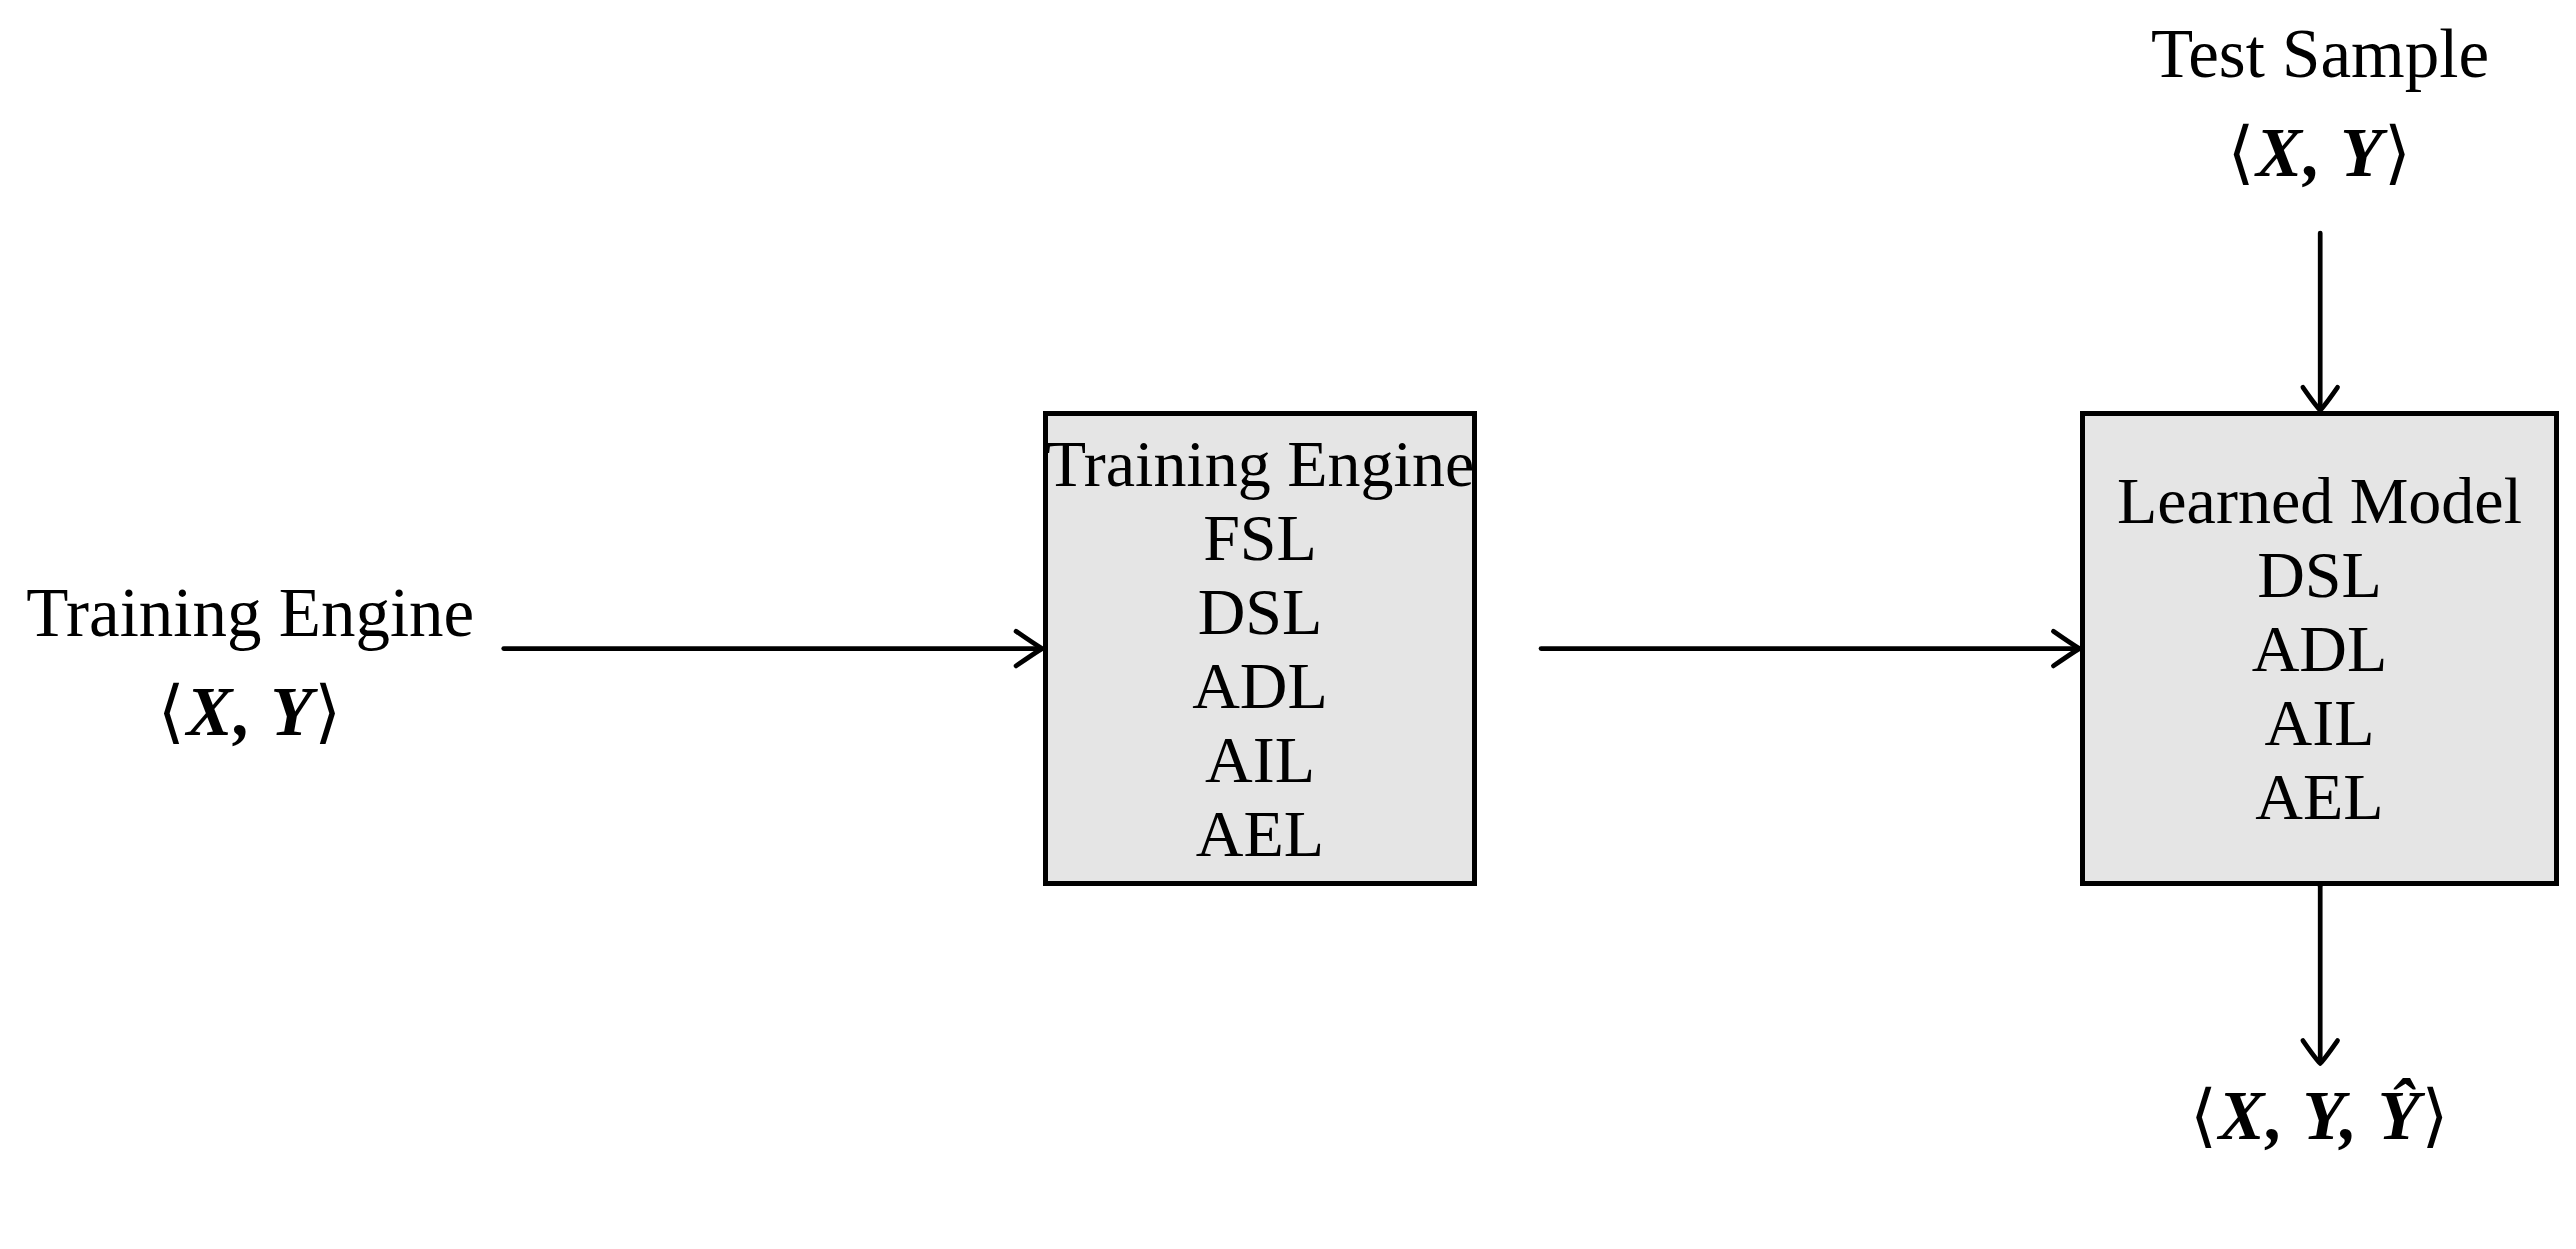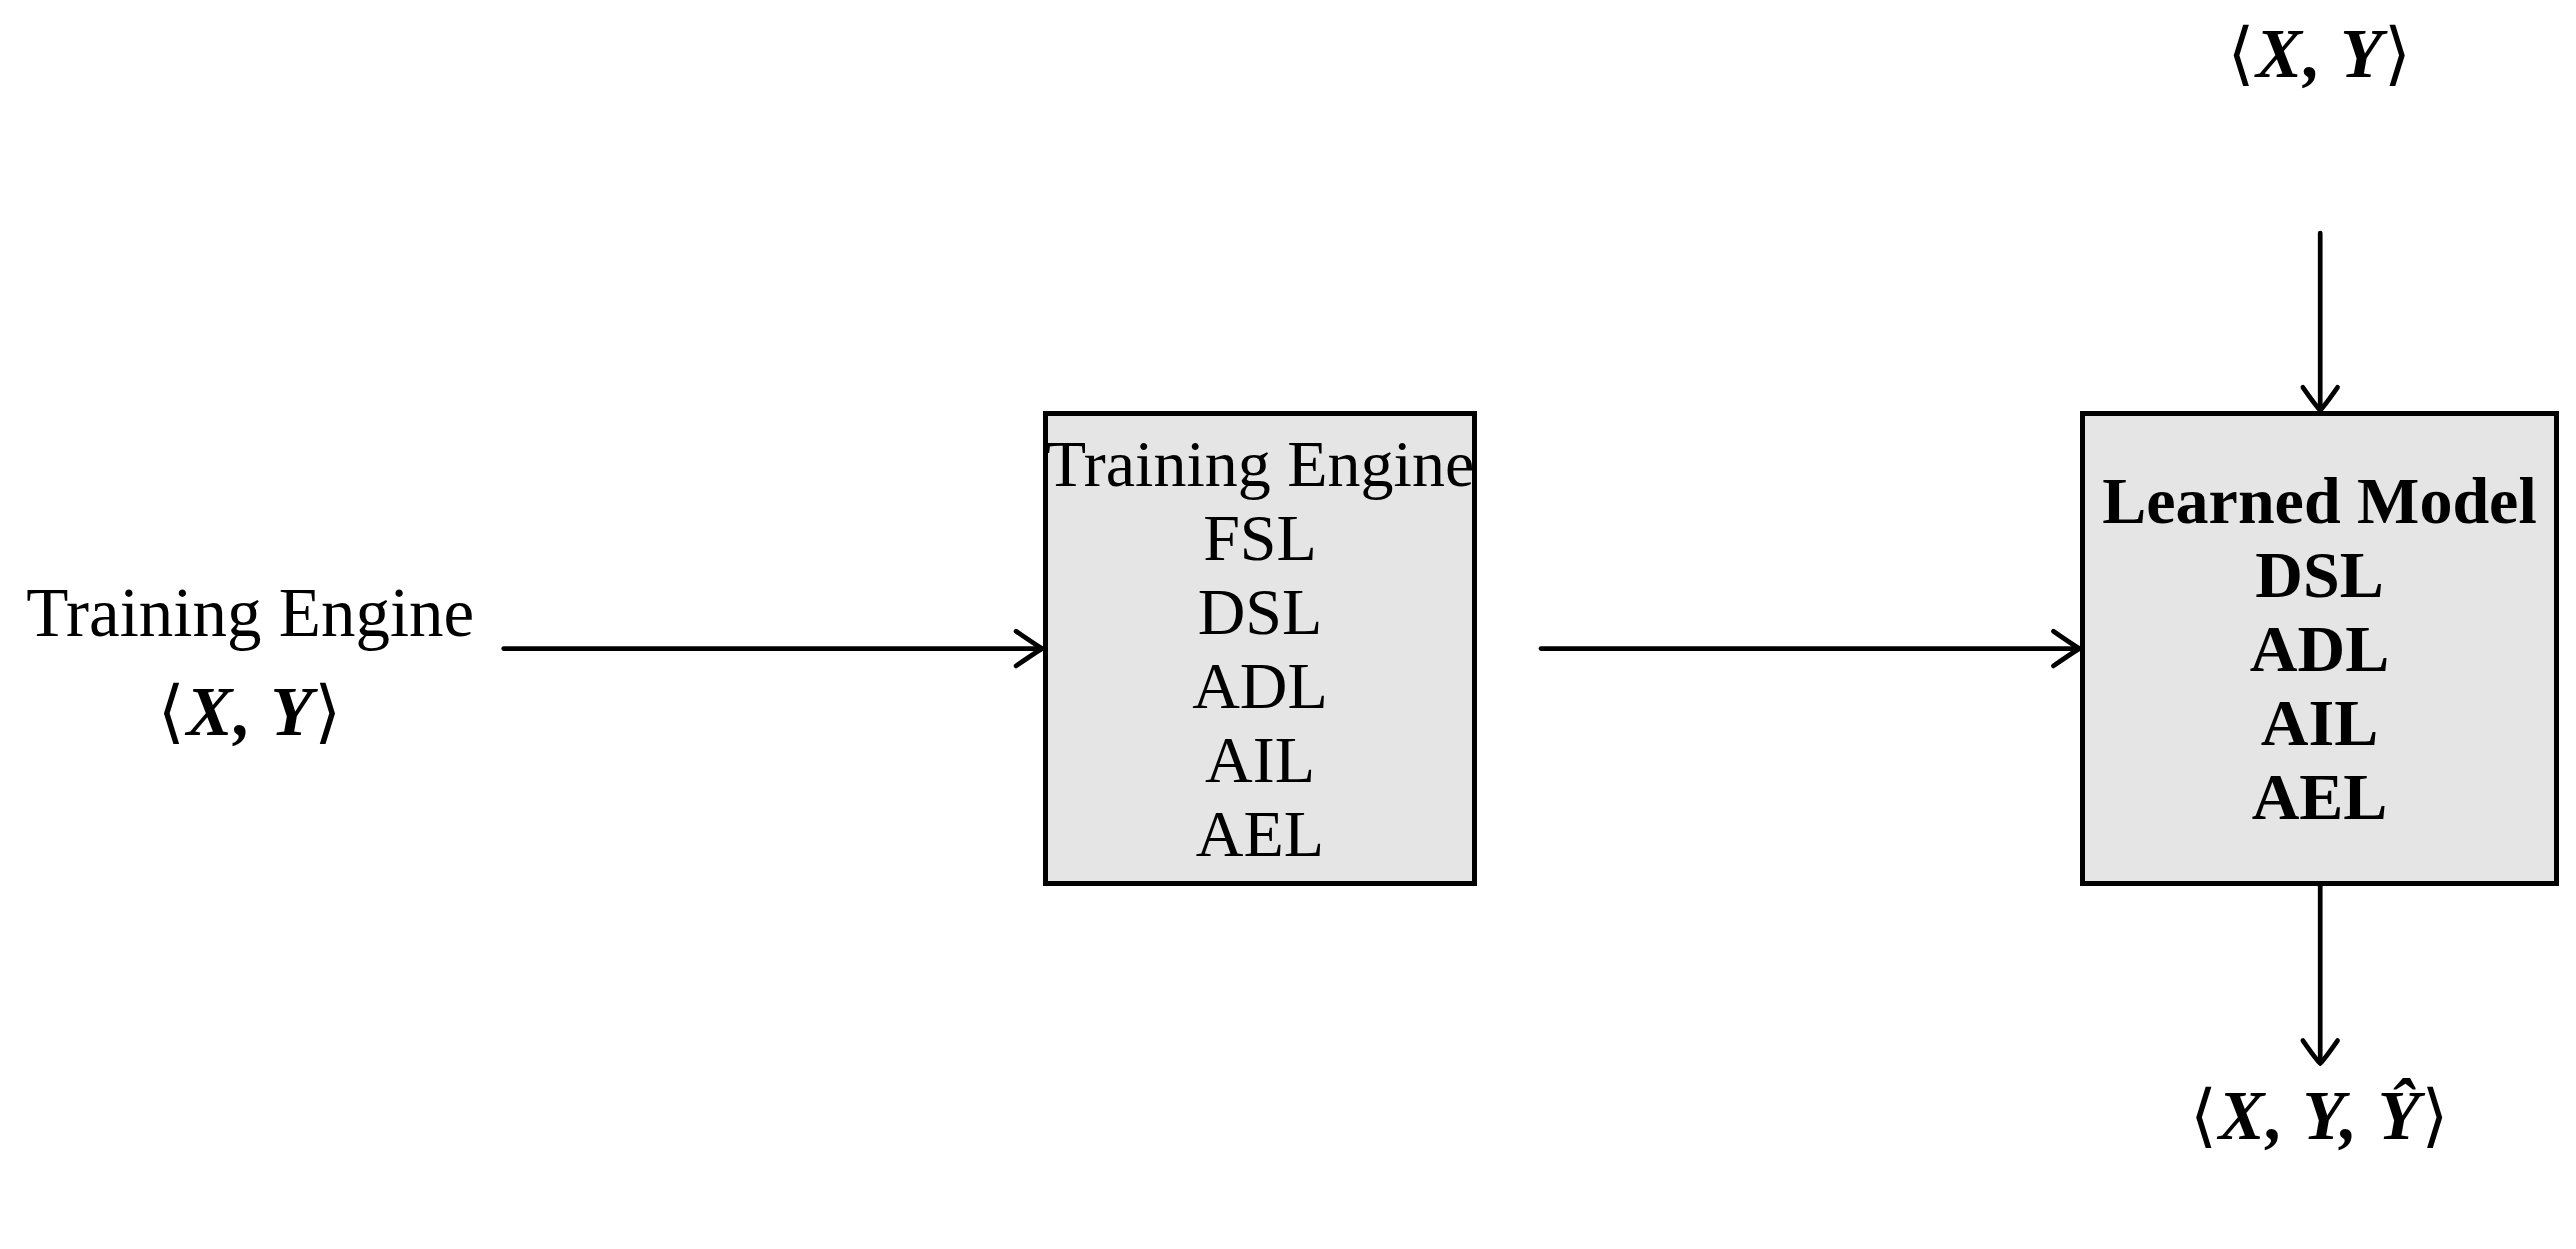--- a/index.html
+++ b/index.html
@@ -34,21 +34,21 @@
     position:absolute;
     background:var(--box-fill);
     border:5.5px solid var(--box-border);
     display:flex;flex-direction:column;
     justify-content:center;align-items:center;
     text-align:center;
     font-size:66px;line-height:74px;
     white-space:nowrap;
   }
   #training-engine-box{left:1043px;top:411px;width:434px;height:475px;}
-  #learned-model-box{left:2080px;top:411px;width:479px;height:475px;font-weight:bold;}
+  #learned-model-box{left:2080px;top:411px;width:479px;height:475px;}
   .node-label{
     position:absolute;
     text-align:center;
     font-size:69px;line-height:99px;
     white-space:nowrap;
   }
   #training-sample-label{left:6.3px;top:564px;width:488px;}
   #test-sample-label{left:2084px;top:4.7px;width:472px;}
   #prediction-label{left:2084px;top:1067px;width:472px;}
   .vars{font-style:italic;font-weight:bold;}
@@ -78,20 +78,21 @@
       <path d="M2926 1322 Q2942 1345 2948 1351 Q2954 1345 2970 1322"></path>
     </g>
   </svg>
 
   <div class="node-label" id="training-sample-label">
     <div>Training Engine</div>
     <div class="math-line"><span class="bracket">⟨</span><span class="vars">X, Y</span><span class="bracket">⟩</span></div>
   </div>
 
   <div class="node-label" id="test-sample-label">
+    <div>Test Sample</div>
     <div class="math-line"><span class="bracket">⟨</span><span class="vars">X, Y</span><span class="bracket">⟩</span></div>
   </div>
 
   <div class="box" id="training-engine-box">
     <div>Training Engine</div>
     <div>FSL</div>
     <div>DSL</div>
     <div>ADL</div>
     <div>AIL</div>
     <div>AEL</div>

